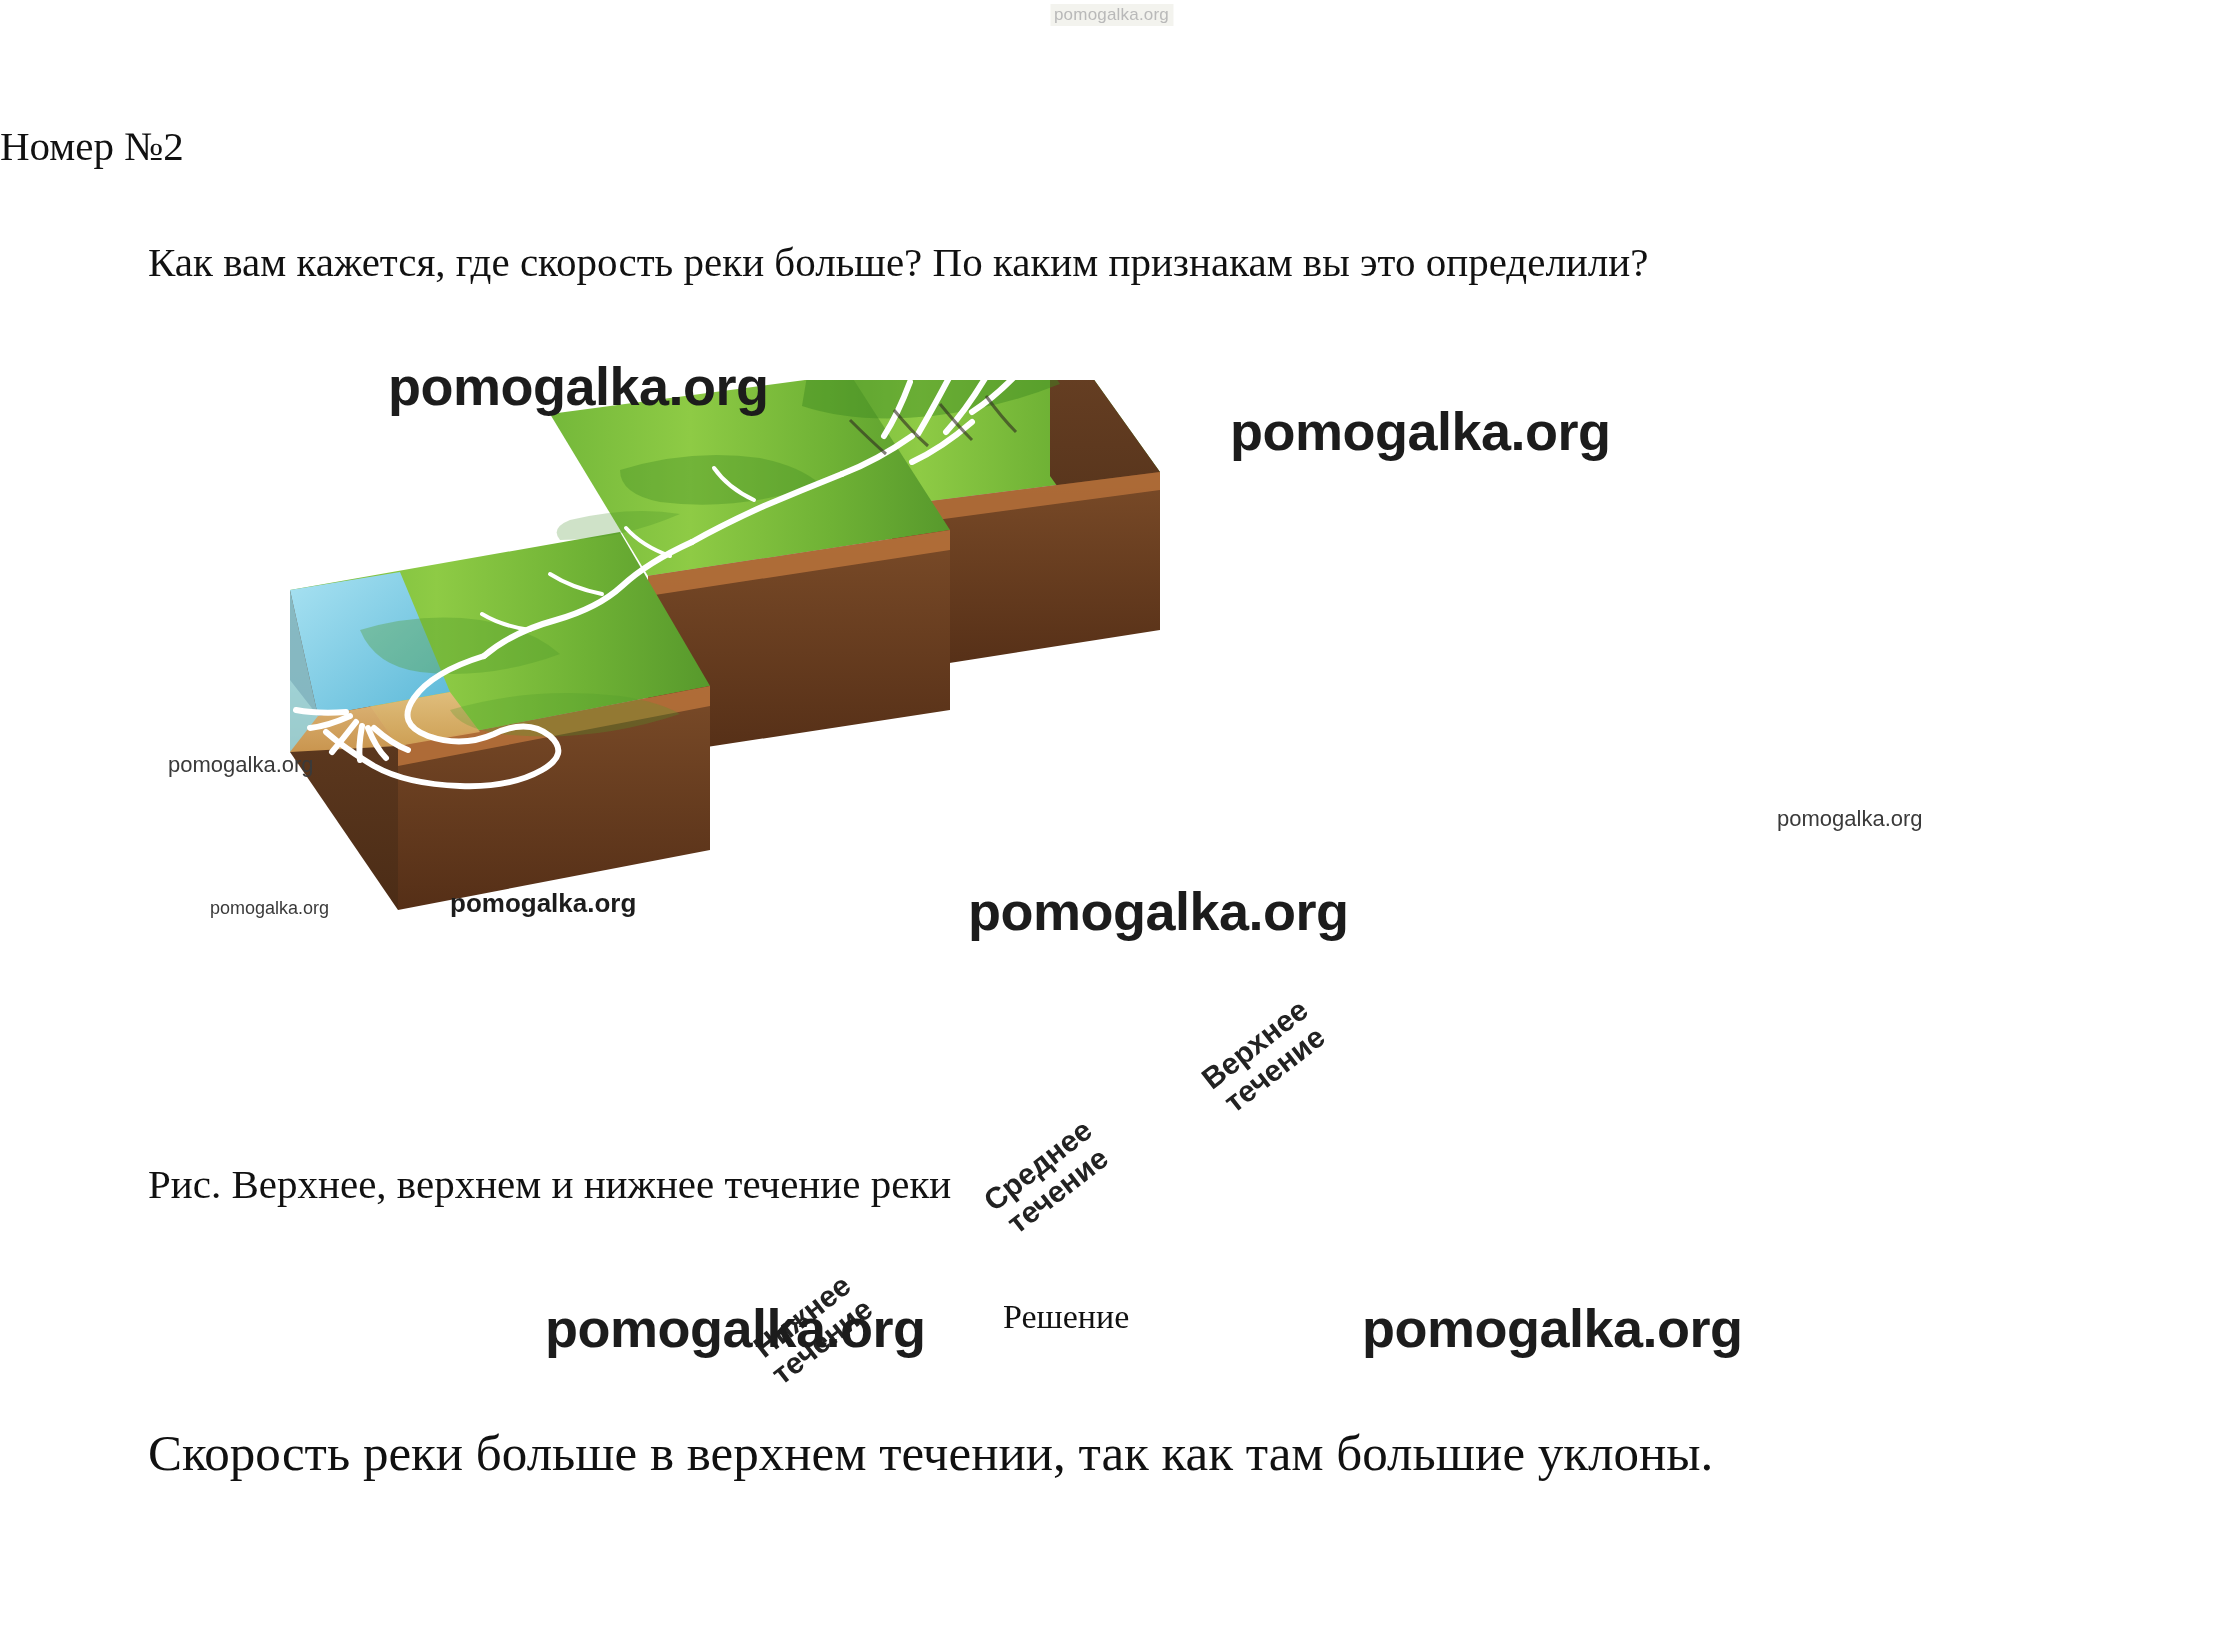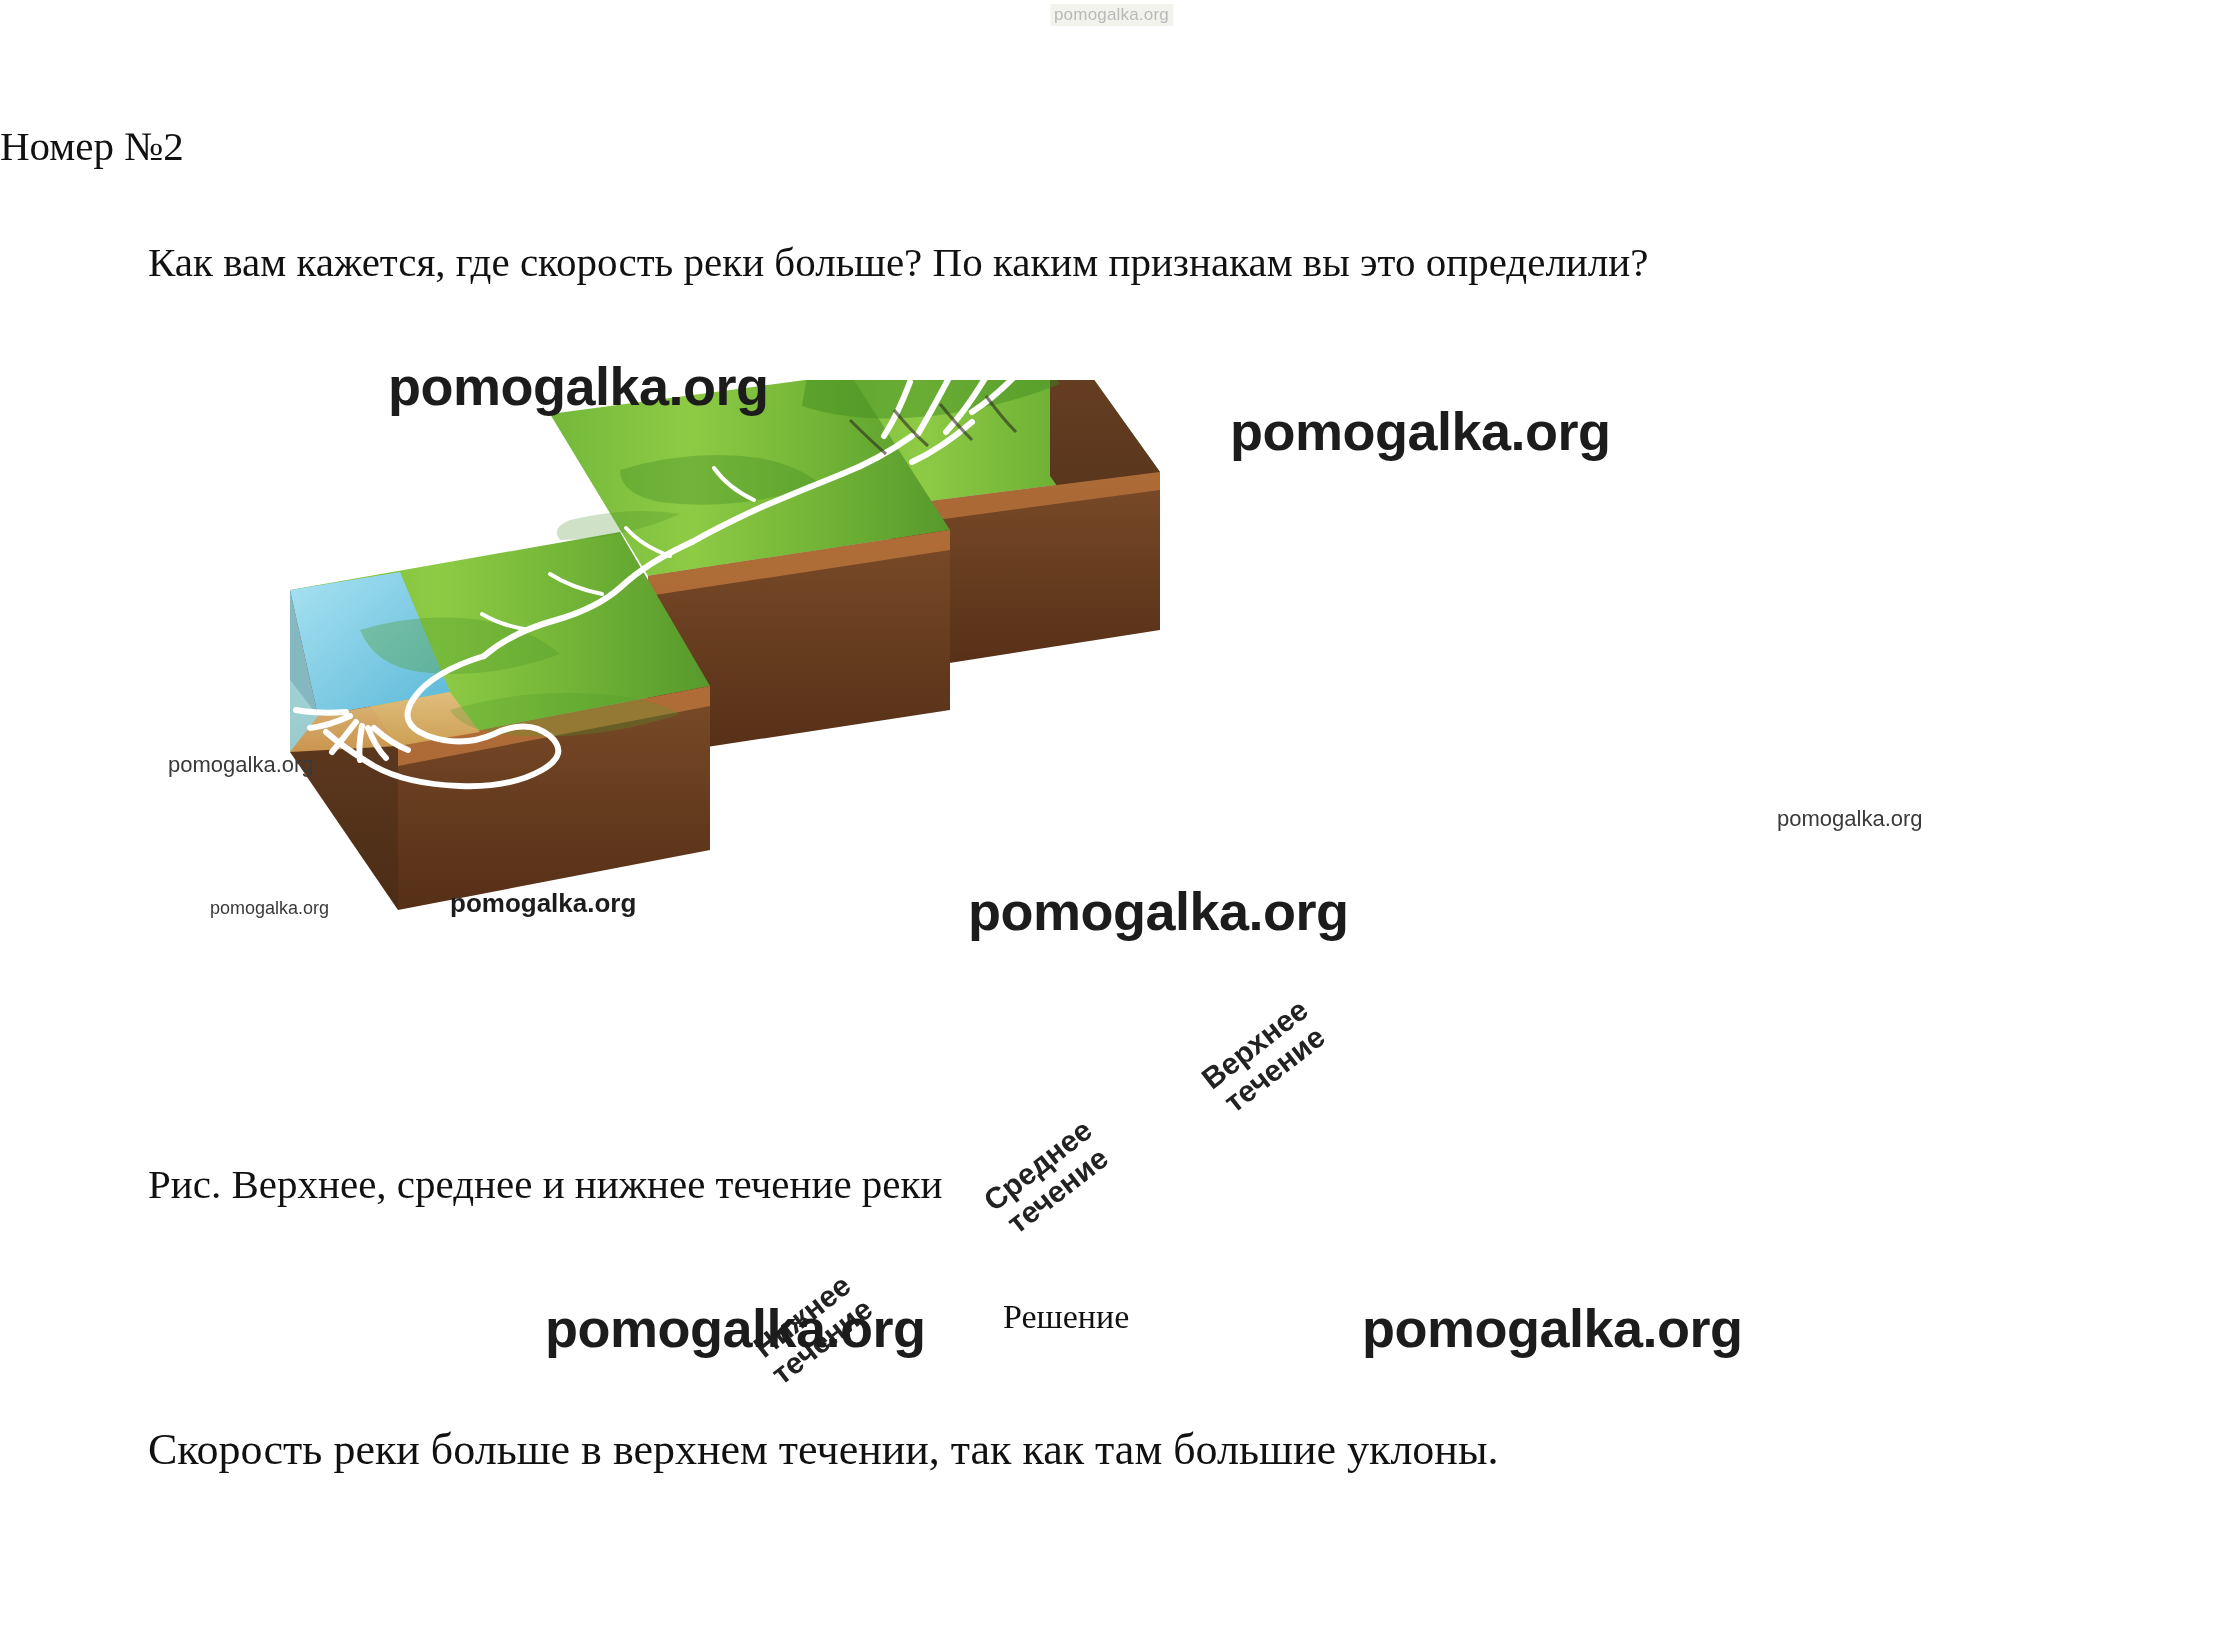--- a/index.html
+++ b/index.html
@@ -63,21 +63,21 @@
     top: 1298px;
     left: 1003px;
     font-size: 34px;
     color: #111;
     white-space: nowrap;
   }
   .answer {
     position: absolute;
     top: 1424px;
     left: 148px;
-    font-size: 44px;
+    font-size: 51px;
     color: #111;
     white-space: nowrap;
   }
 
   
   .wm {
     position: absolute;
     font-family: "Liberation Sans", sans-serif;
     color: #1c1c1c;
     white-space: nowrap;
@@ -253,21 +253,21 @@
   </svg>
 
   <div class="lbl lbl-lower">Нижнее
 течение</div>
   <div class="lbl lbl-middle">Среднее
 течение</div>
   <div class="lbl lbl-upper">Верхнее
 течение</div>
 </div>
 
-<div class="figure-caption">Рис. Верхнее, среднее и нижнее течение реки</div>
+<div class="figure-caption">Рис. Верхнее, верхнем и нижнее течение реки</div>
 <div class="solution-label">Решение</div>
 <div class="answer">Скорость реки больше в верхнем течении, так как там большие уклоны.</div>
 
 <div class="wm wm-big wm1">pomogalka.org</div>
 <div class="wm wm-big wm2">pomogalka.org</div>
 <div class="wm wm-big wm3">pomogalka.org</div>
 <div class="wm wm-big wm4">pomogalka.org</div>
 <div class="wm wm-big wm5">pomogalka.org</div>
 <div class="wm wm-small wm6">pomogalka.org</div>
 <div class="wm wm-xsmall wm7">pomogalka.org</div>

